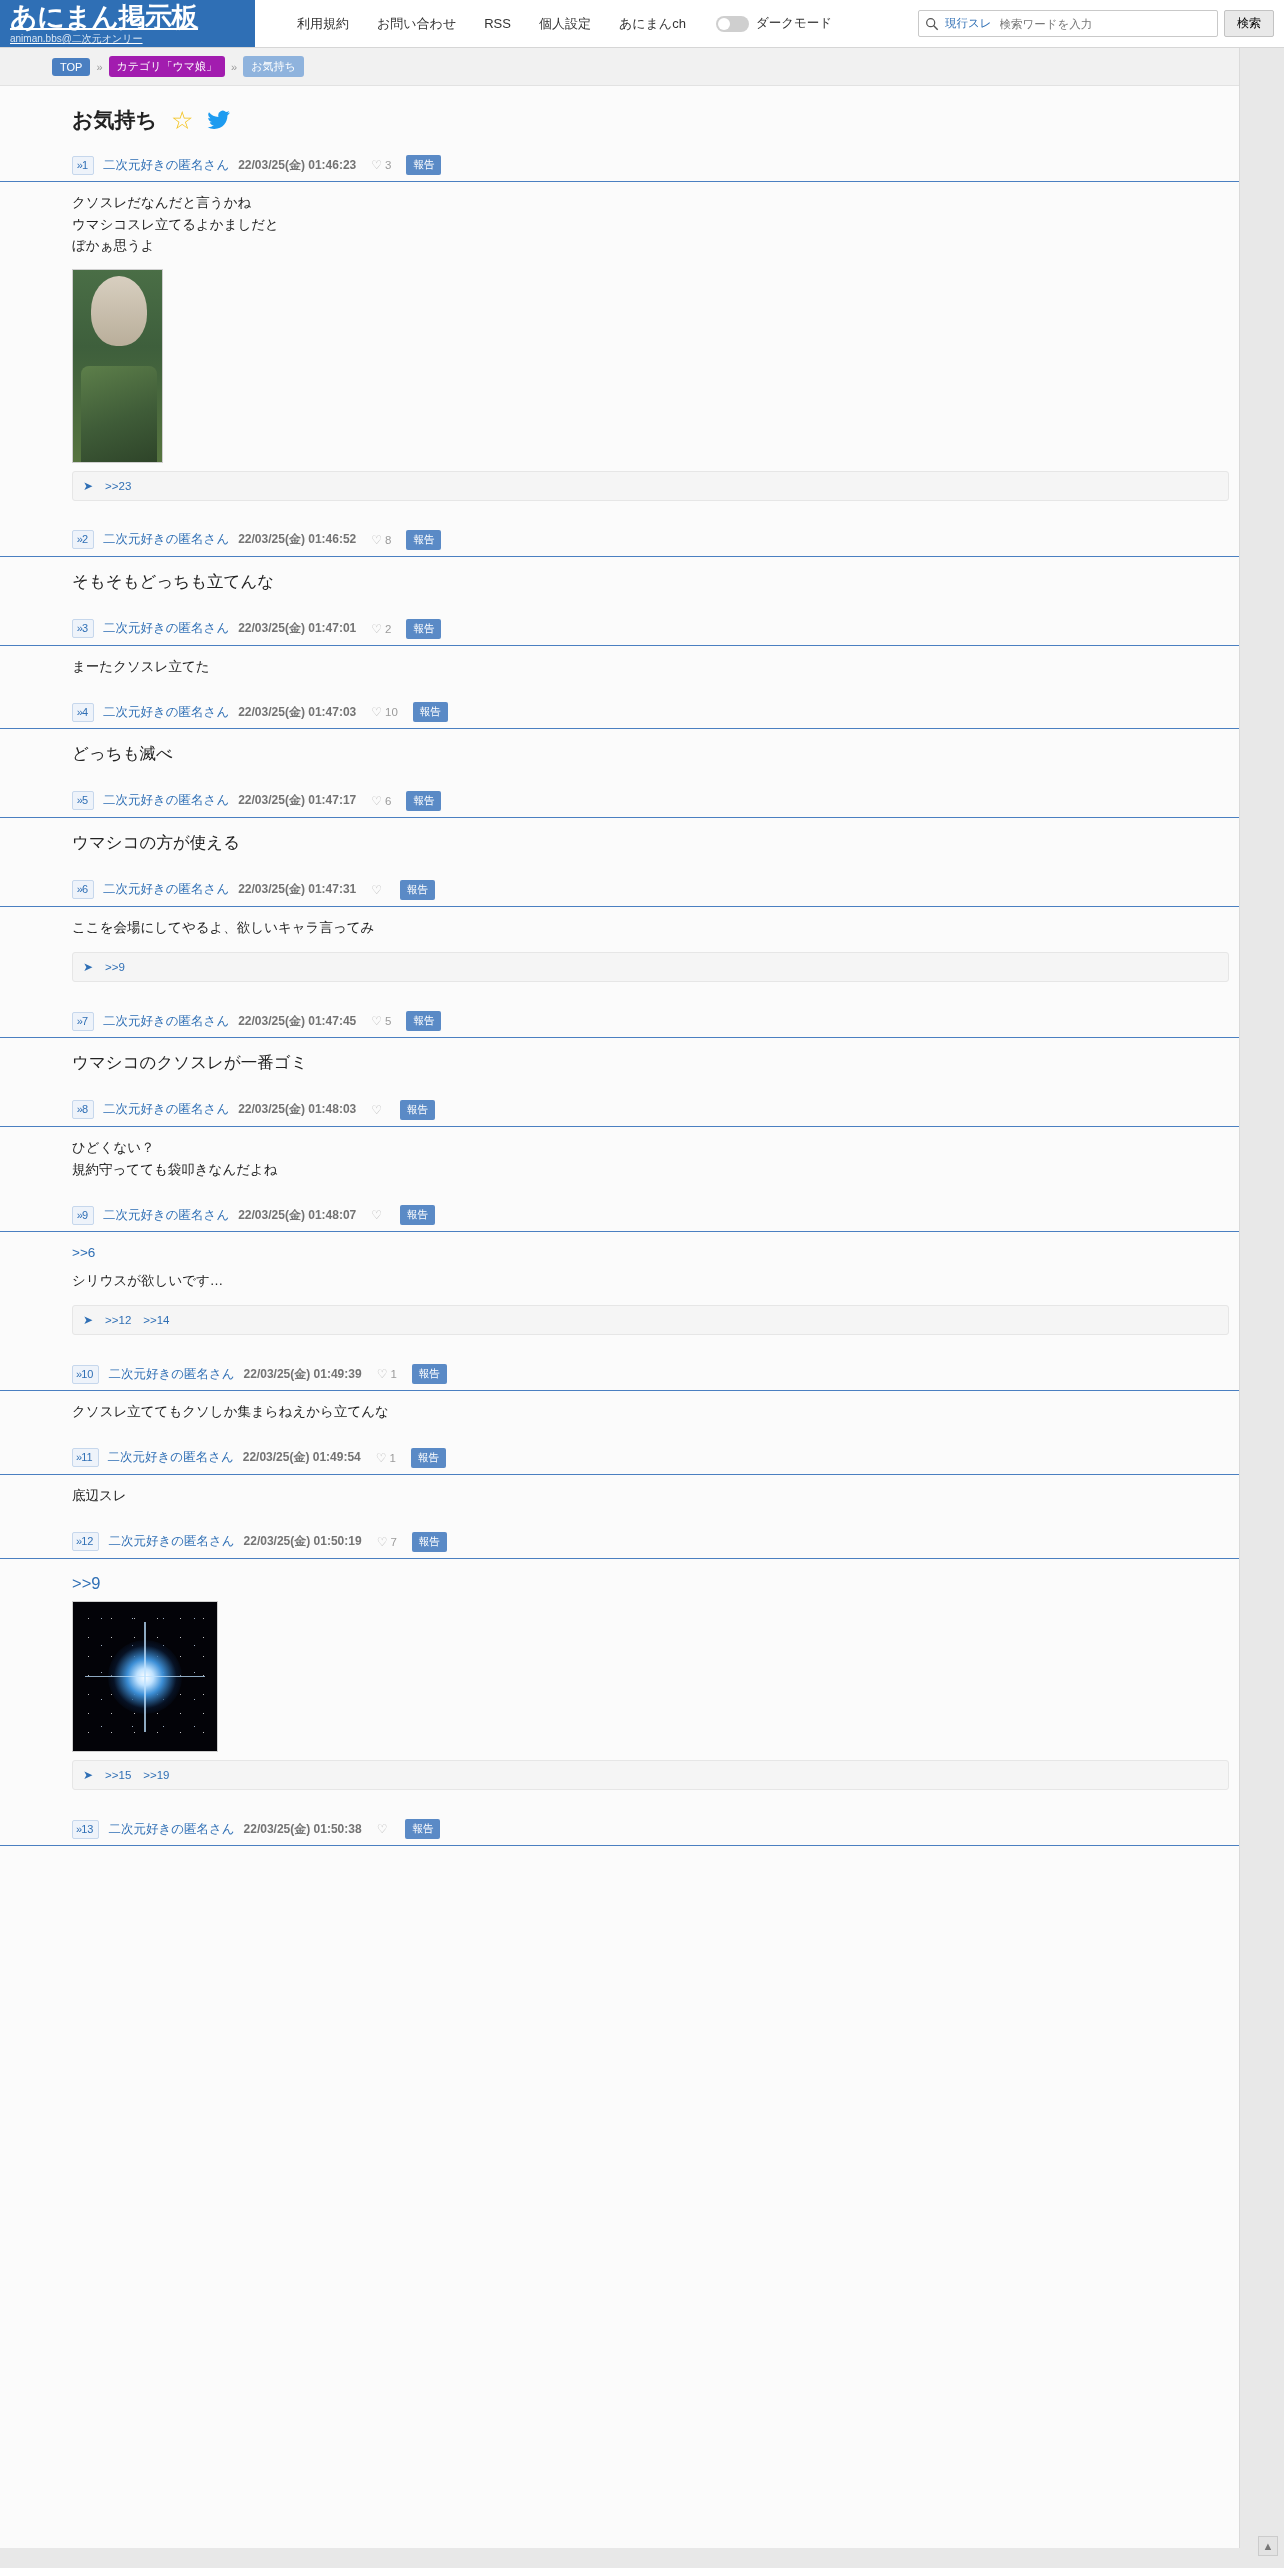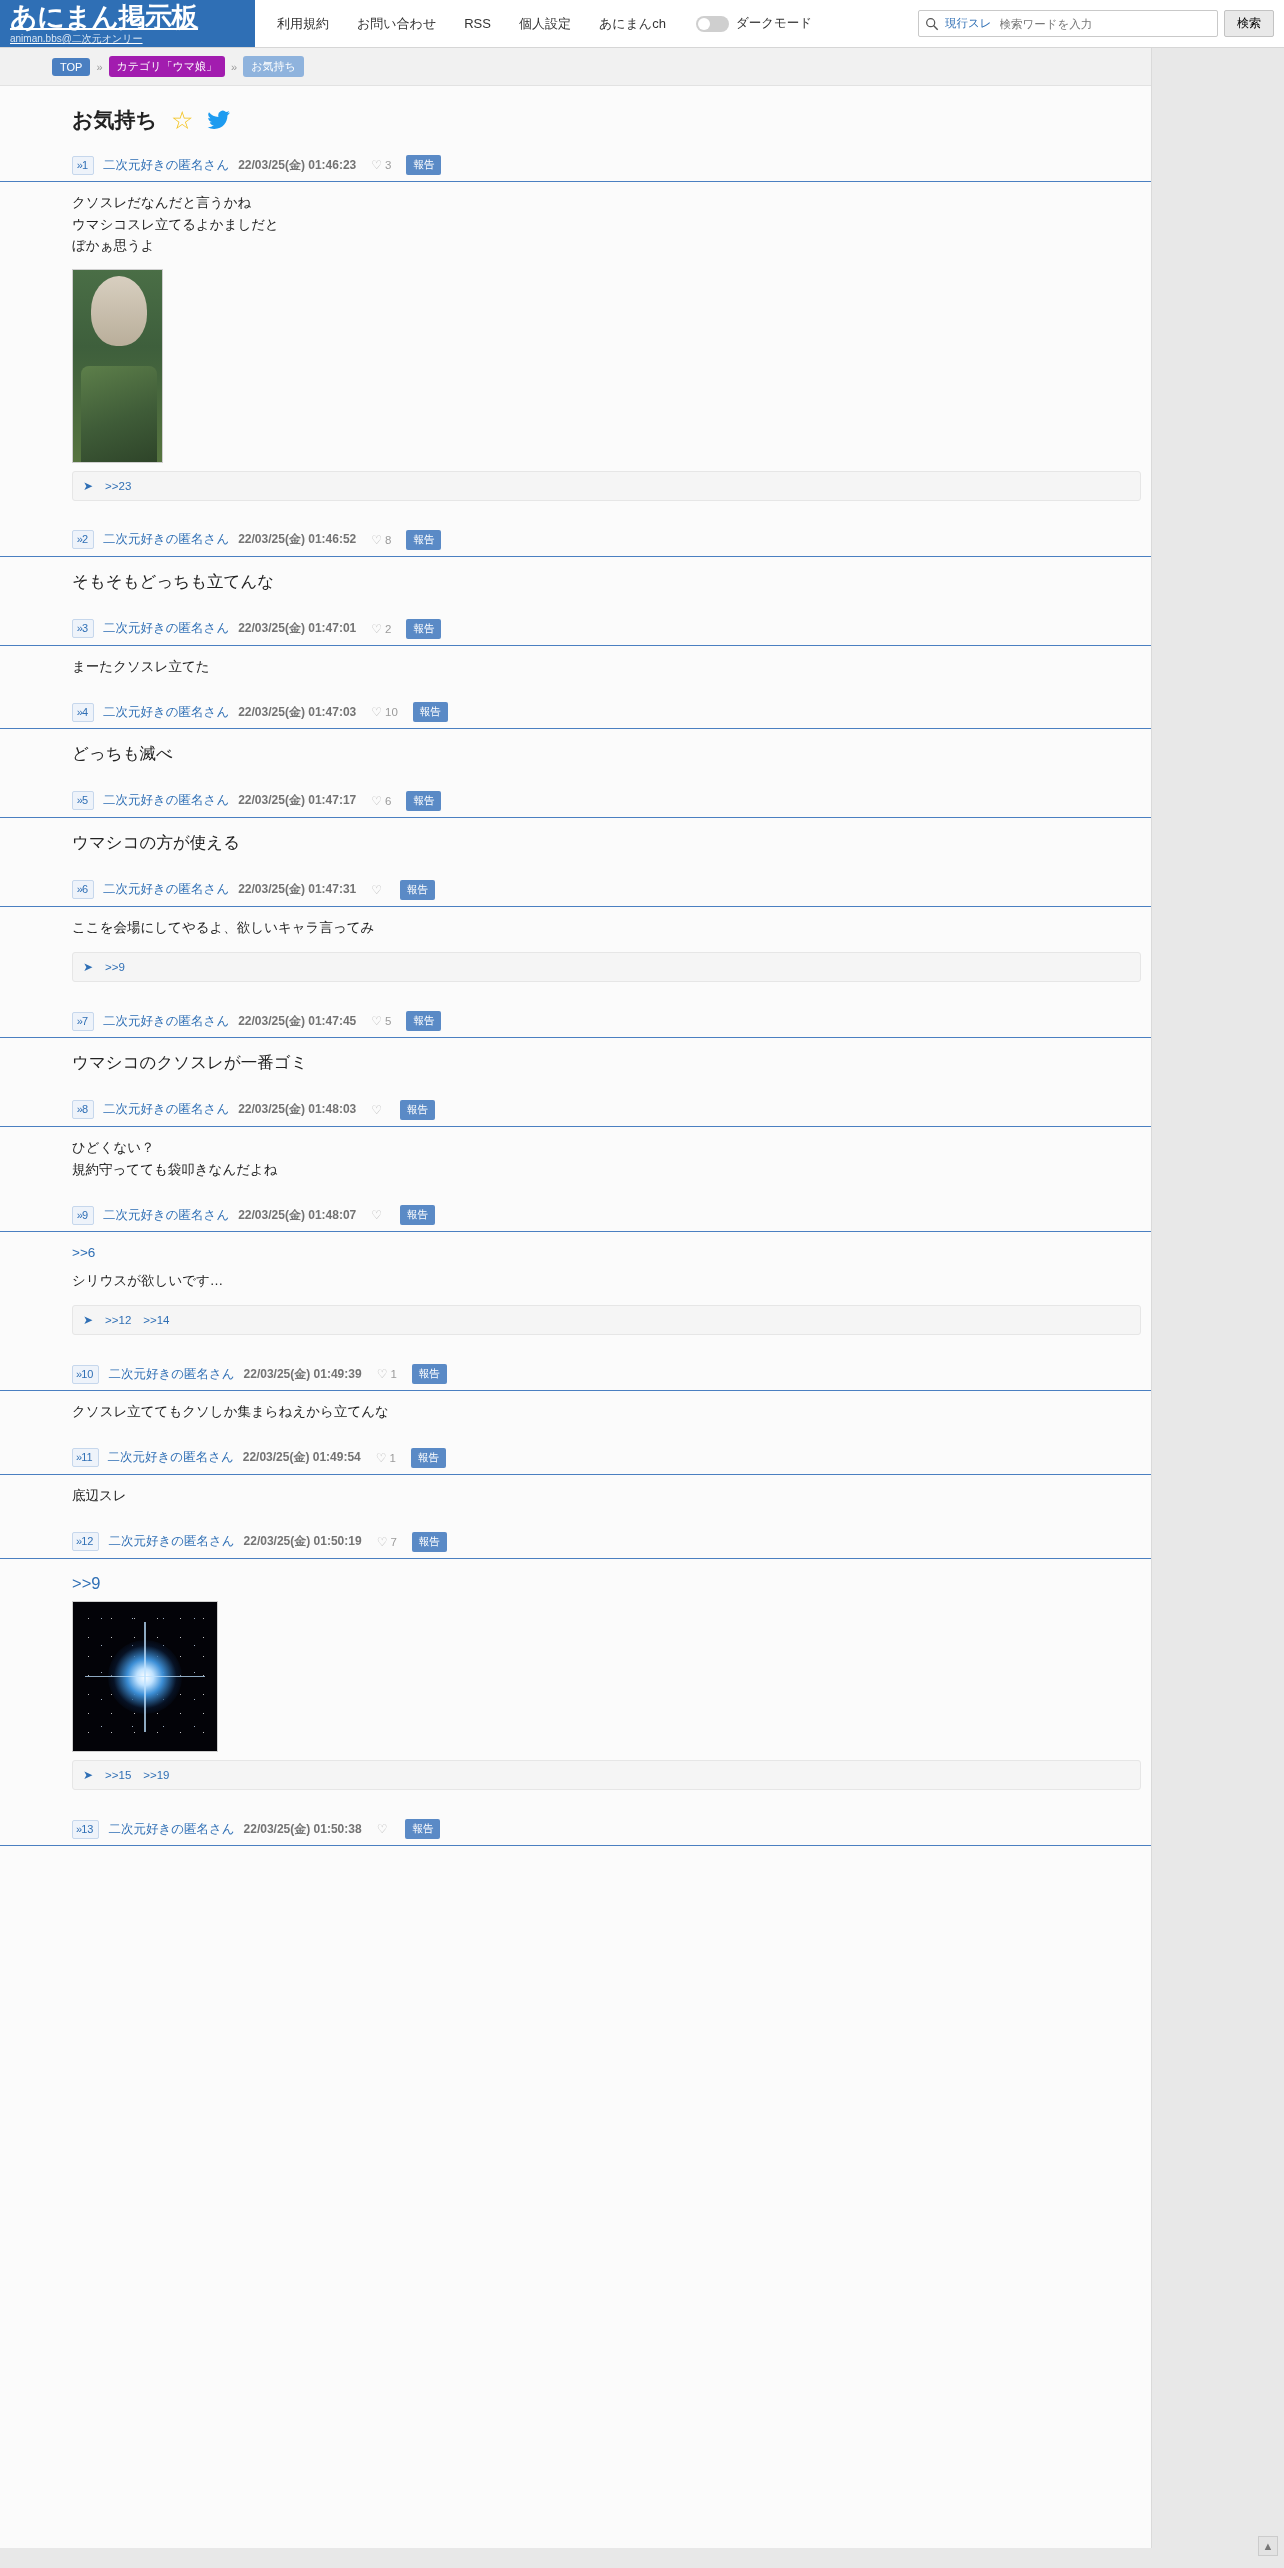--- a/index.html
+++ b/index.html
@@ -36,21 +36,21 @@
   }
   .logo-sub {
     font-size: 10px;
     margin-top: 3px;
     color: #d9e6f4;
   }
   .nav {
     display: flex;
     align-items: center;
     gap: 0px;
-    padding-left: 8px;
+    padding-left: 28px;
     flex: 1;
   }
   .nav a {
     font-size: 13px;
     color: #333;
     text-decoration: none;
     padding: 0 14px;
     white-space: nowrap;
   }
   .darkmode {
@@ -110,21 +110,21 @@
     border: 1px solid #c3c3c3;
     font-size: 12px;
     height: 27px;
     padding: 0 12px;
     border-radius: 2px;
     cursor: pointer;
     font-family: "Liberation Sans", sans-serif;
   }
   
   .page {
-    width: 1152px;
+    width: 1240px;
     background: #fbfbfb;
     border-right: 1px solid #dadada;
     min-height: 2500px;
   }
   .breadcrumb {
     background: #f1f1f1;
     border-bottom: 1px solid #e2e2e2;
     padding: 8px 10px 8px 52px;
     display: flex;
     align-items: center;

